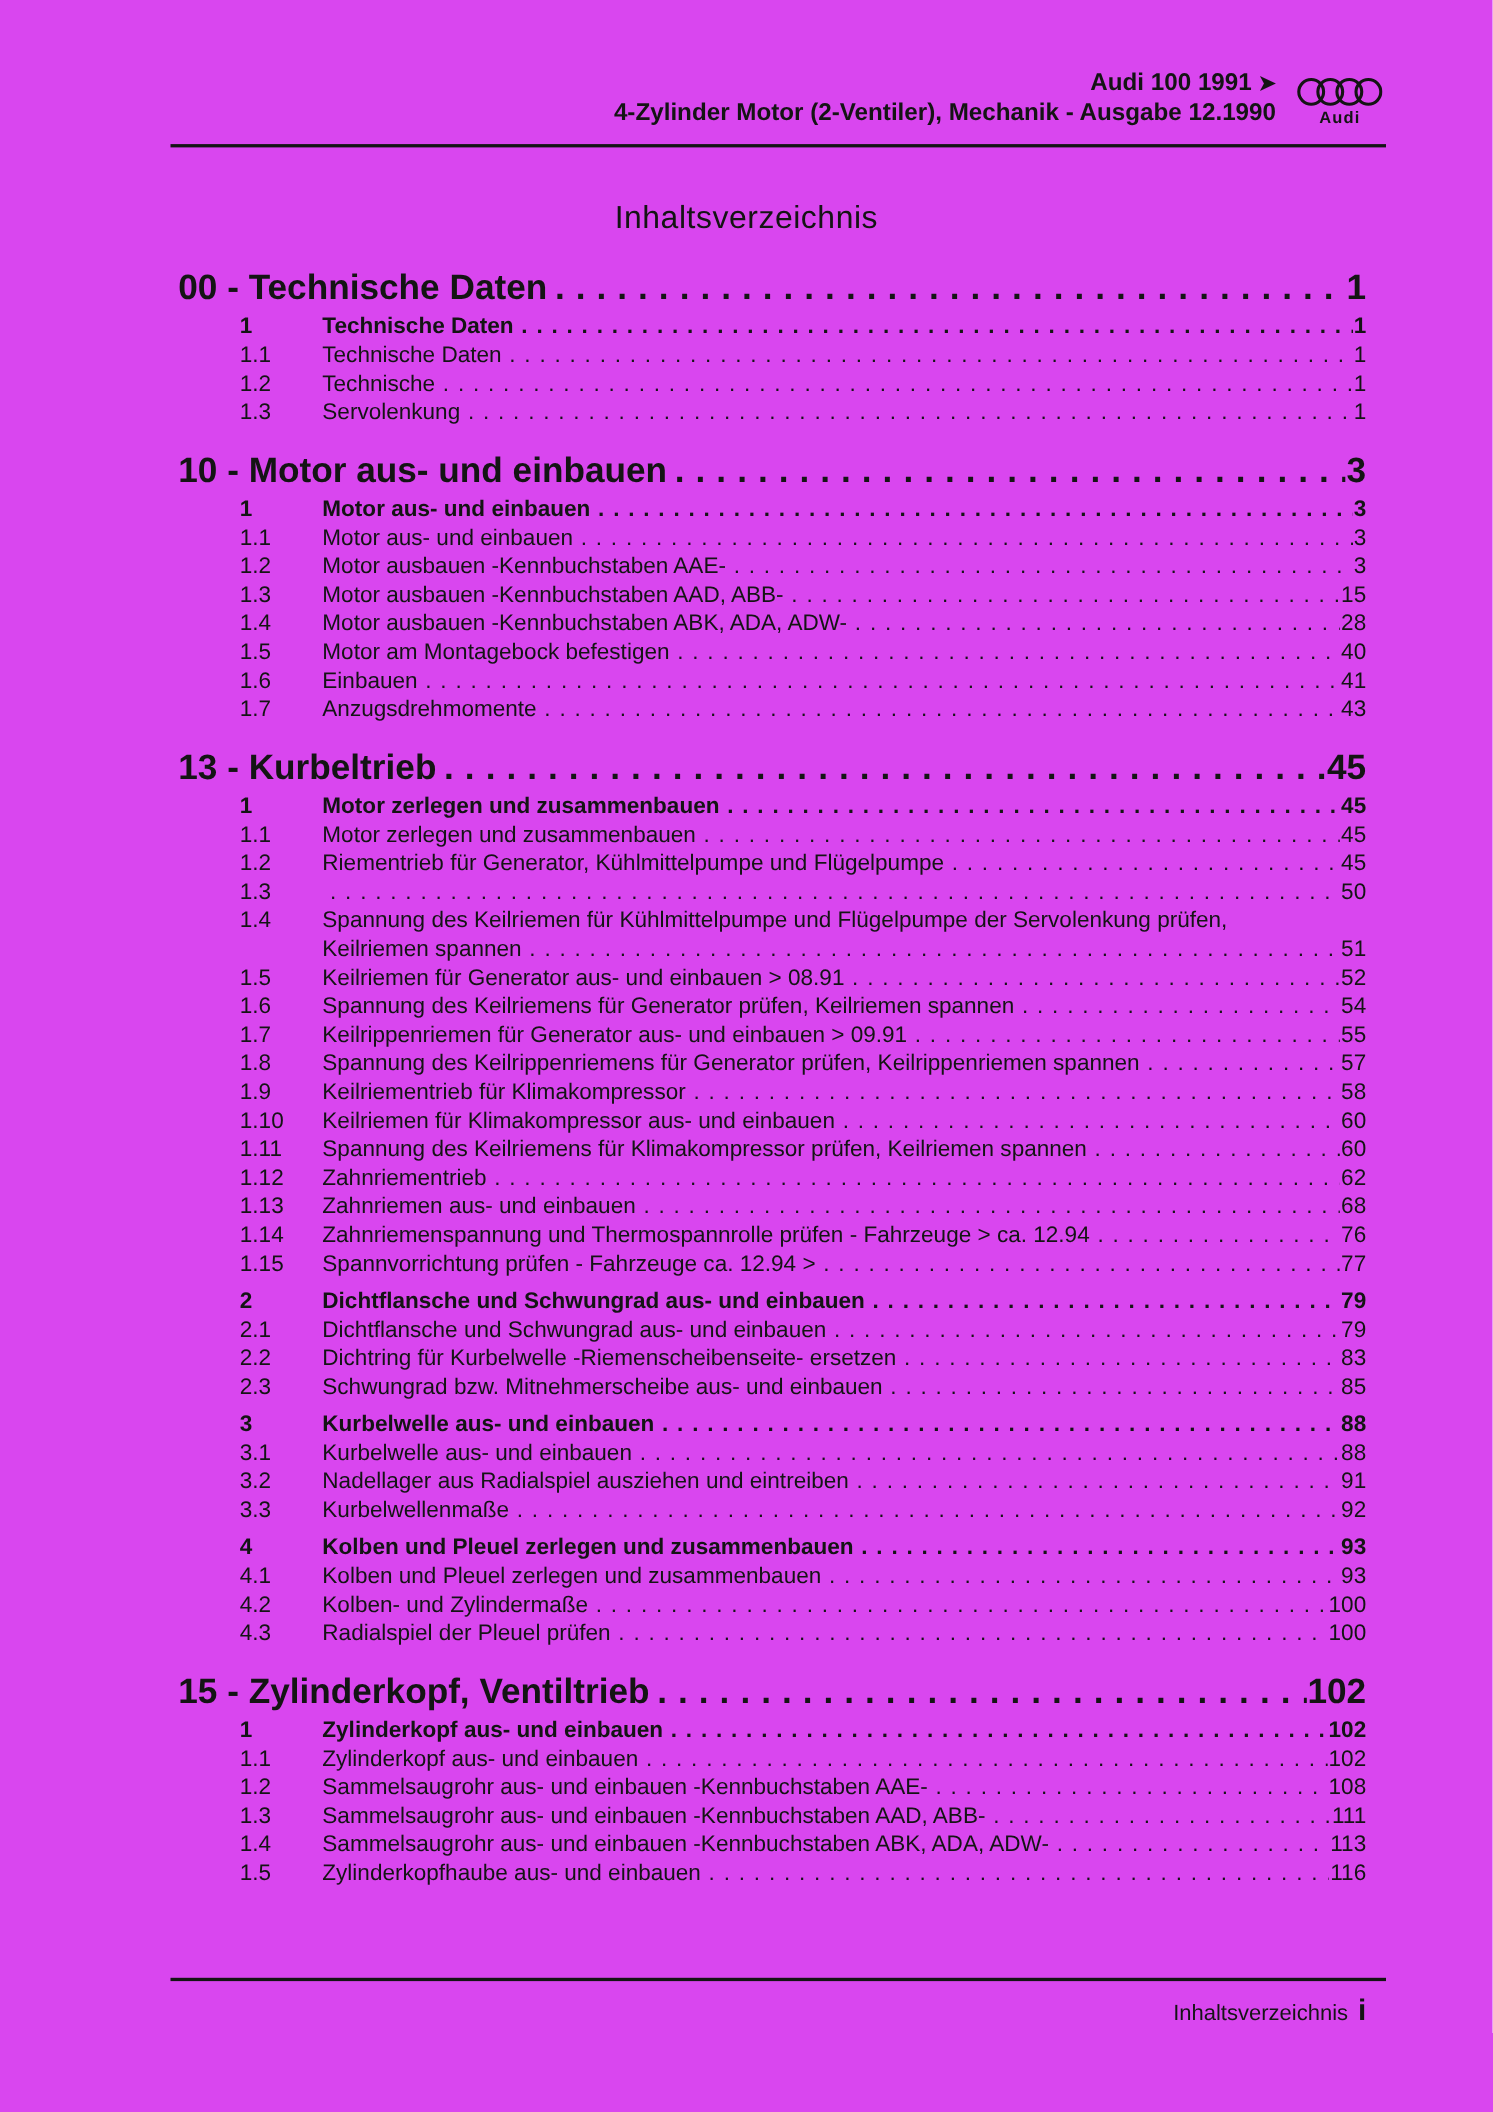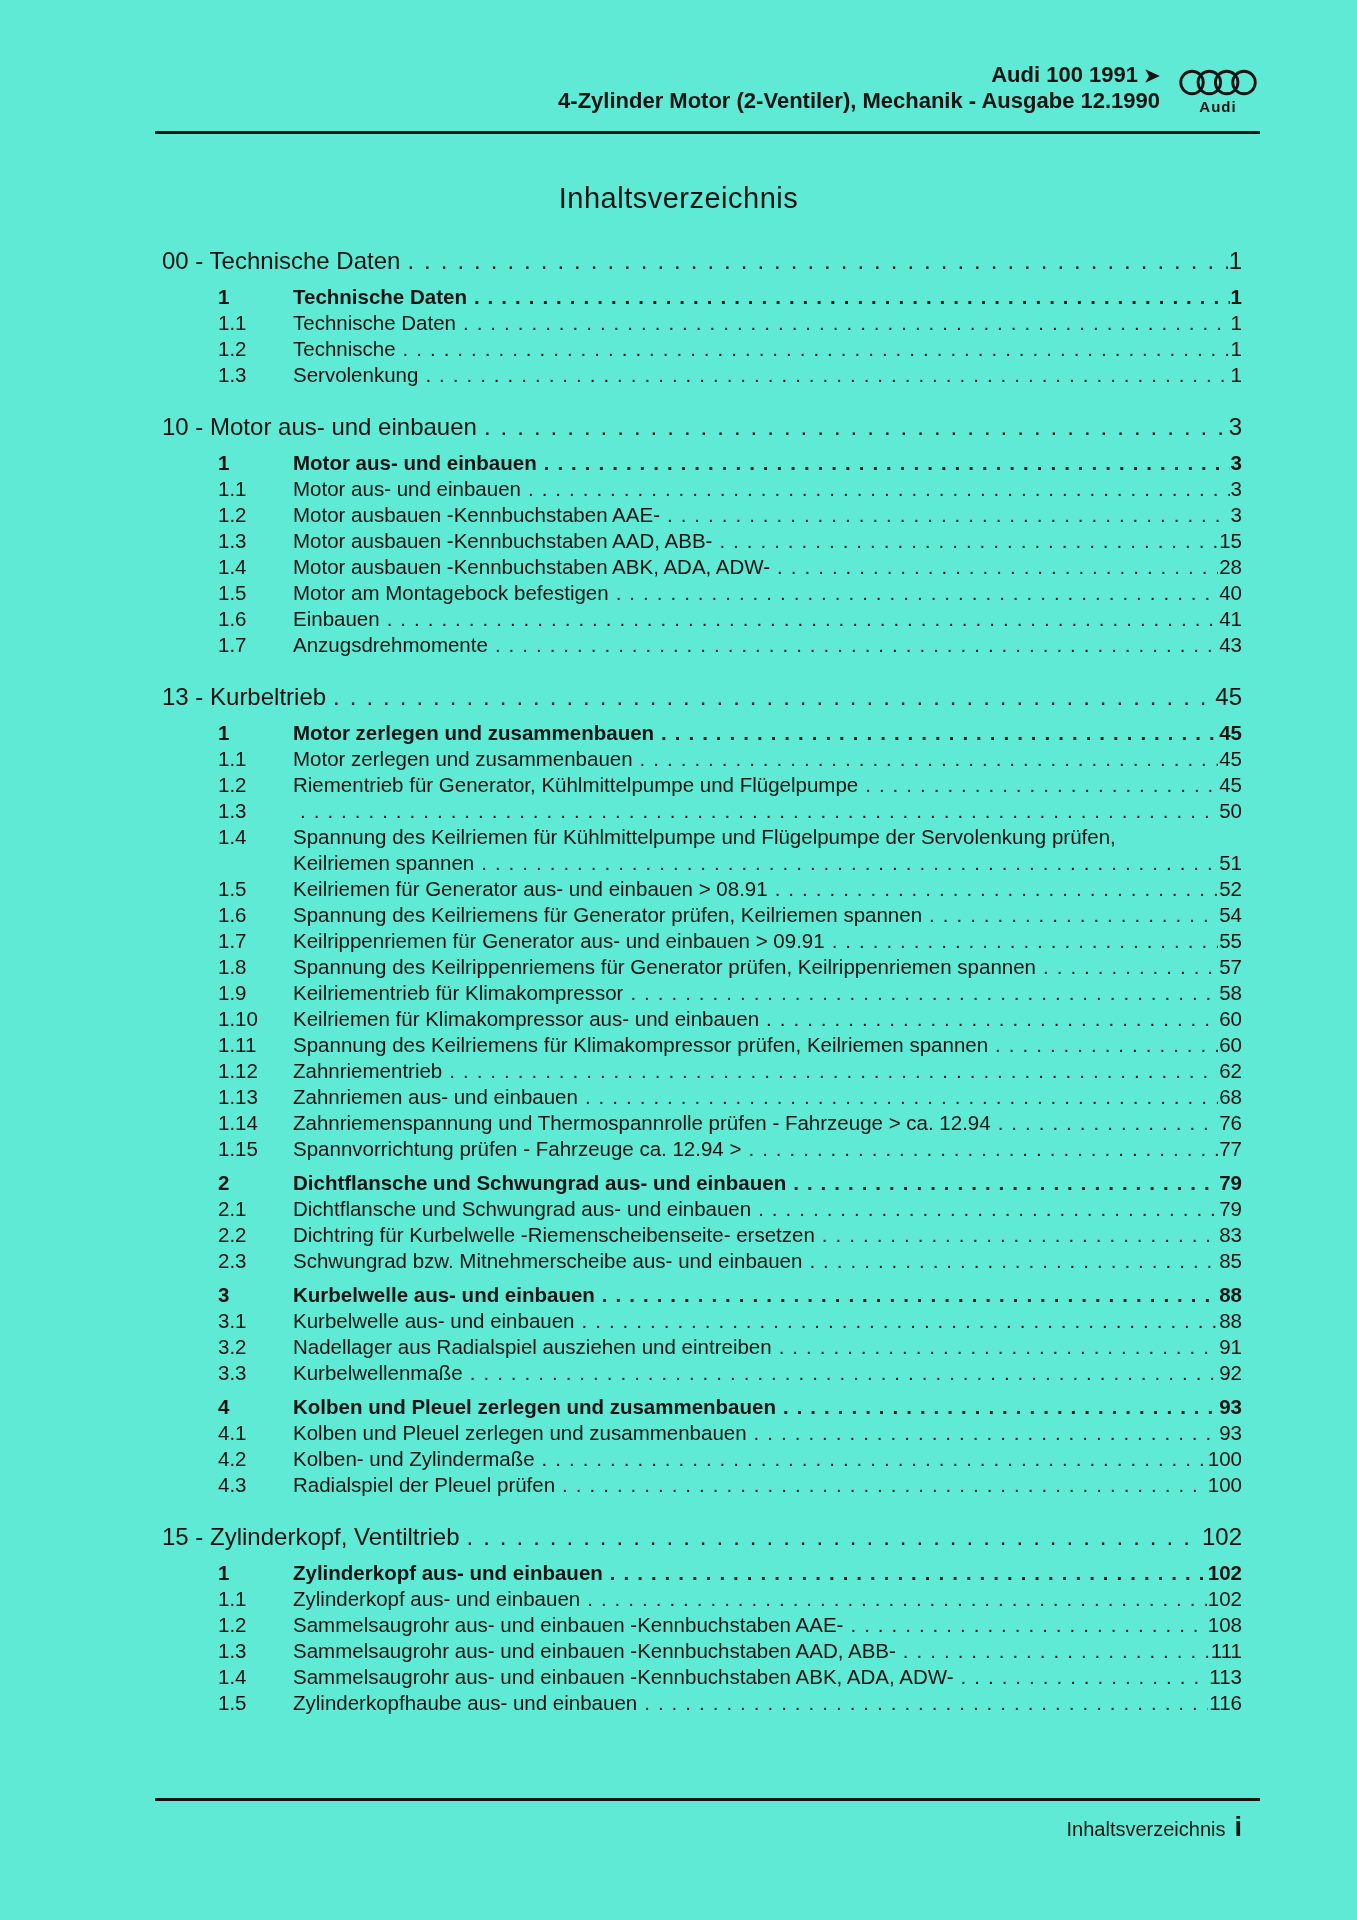--- a/index.html
+++ b/index.html
@@ -1,20 +1,20 @@
 <!DOCTYPE html>
 <html><head>
 <meta charset="utf-8">
 <style>
   html, body { margin: 0; padding: 0; background: #ffffff; }
   .page {
     position: relative;
     width: 1357px;
     height: 1920px;
-    background: #5eead4;
+    background: #d946ef;
     color: #141414;
     font-family: "Liberation Sans", sans-serif;
     overflow: hidden;
     box-sizing: border-box;
   }
 
   
   .header {
     position: absolute;
     top: 62px;
@@ -78,22 +78,22 @@
     position: absolute;
     top: 246px;
     left: 162px;
     width: 1080px;
     font-size: 20.5px;
     line-height: 26px;
   }
   .sec-row {
     display: flex;
     align-items: baseline;
-    font-size: 24px;
-    font-weight: 400;
+    font-size: 32px;
+    font-weight: 700;
     line-height: 30px;
     margin-top: 24px;
     margin-bottom: 6px;
   }
   .toc section:first-child .sec-row { margin-top: 0; }
   .sec-title { white-space: nowrap; }
   .entry-row {
     display: flex;
     align-items: baseline;
     padding-left: 56px;

